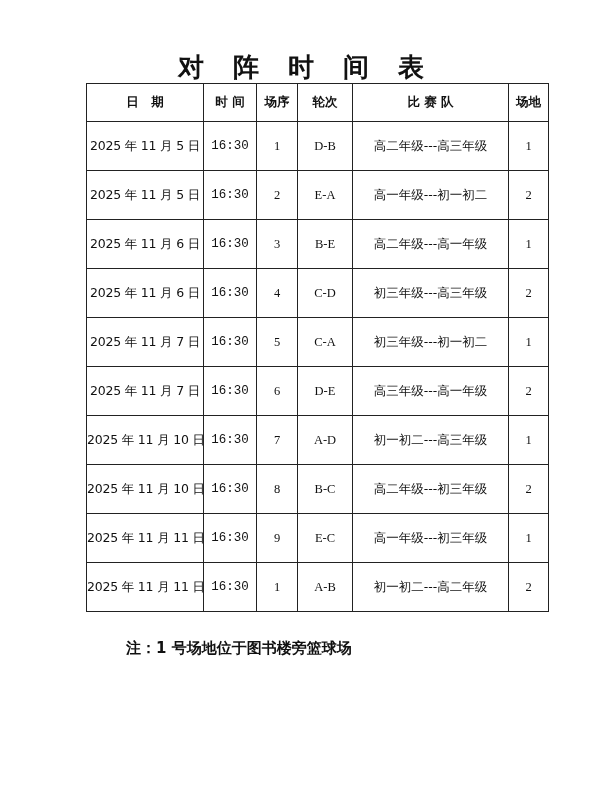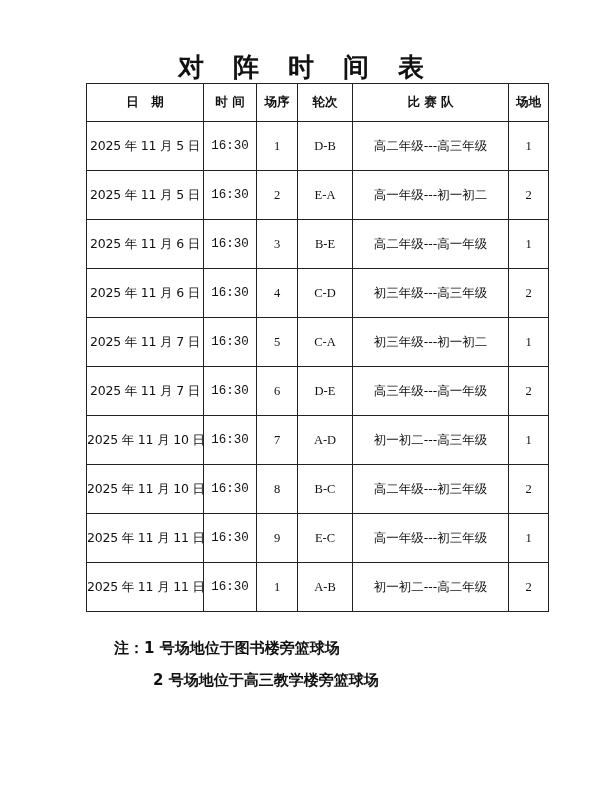--- a/index.html
+++ b/index.html
@@ -27,21 +27,21 @@
     table.schedule th {
       height: 37px; font-weight: bold;
       font-family: "DejaVu Sans", sans-serif; font-size: 12.5px;
     }
     table.schedule td { height: 48px; }
     td.num { font-family: "Liberation Serif", serif; font-size: 13px; }
     td.time { font-family: "Liberation Mono", monospace; font-size: 12.5px; margin-left: 36px; }
     td.teams { font-family: "DejaVu Sans", sans-serif; font-size: 12px; }
     td.date { font-family: "DejaVu Sans", sans-serif; font-size: 12px; letter-spacing: -0.2px; }
     .notes {
-      position: absolute; left: 114px; top: 632px;
+      position: absolute; left: 126px; top: 632px;
       font-family: "DejaVu Sans", sans-serif; font-weight: bold; font-size: 15px;
       line-height: 32px;
     }
     .notes .line2 { padding-left: 39px; }
   </style>
 </head>
 <body>
 
 <div class="title">对 阵 时 间 表</div>
 
@@ -143,14 +143,13 @@
       <td class="num">1</td>
       <td class="num">A-B</td>
       <td class="teams">初一初二---高二年级</td>
       <td class="num">2</td>
     </tr>
   </tbody>
 </table>
 
 <div class="notes">
   <div class="line1">注：1 号场地位于图书楼旁篮球场</div>
-  <div class="line2">2 号场地位于高三教学楼旁篮球场</div>
 </div>
 
 </body></html>

